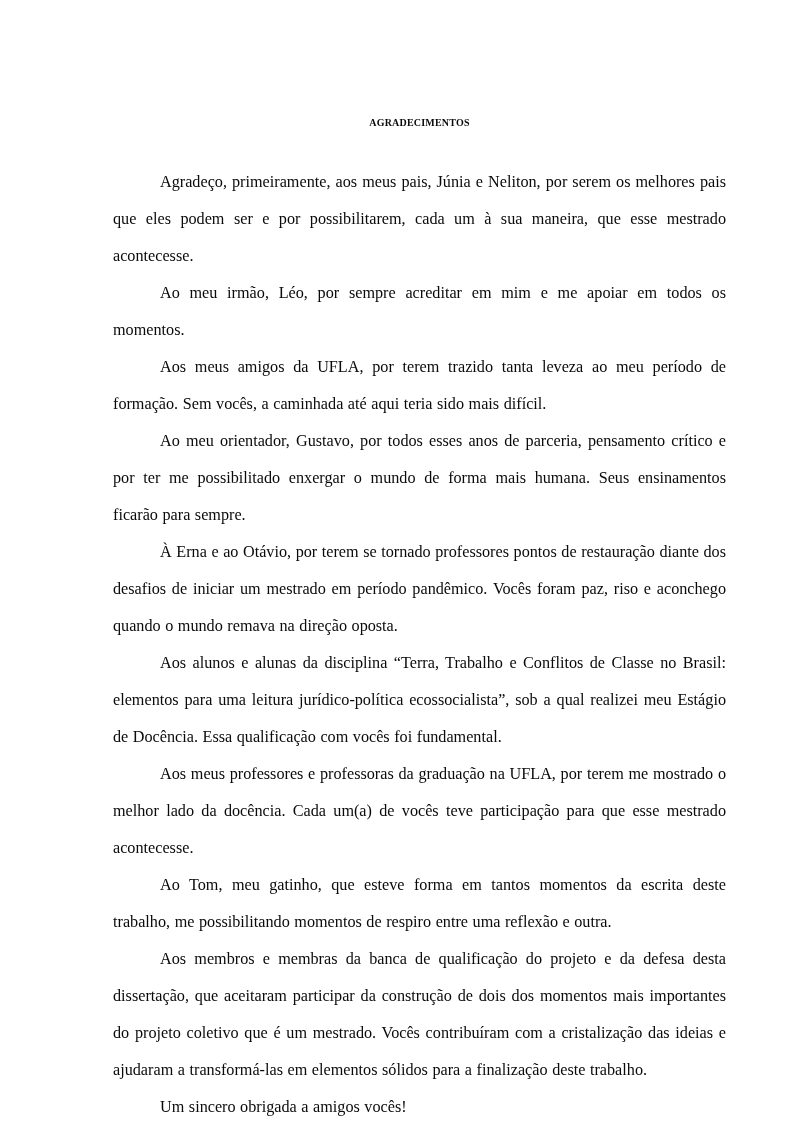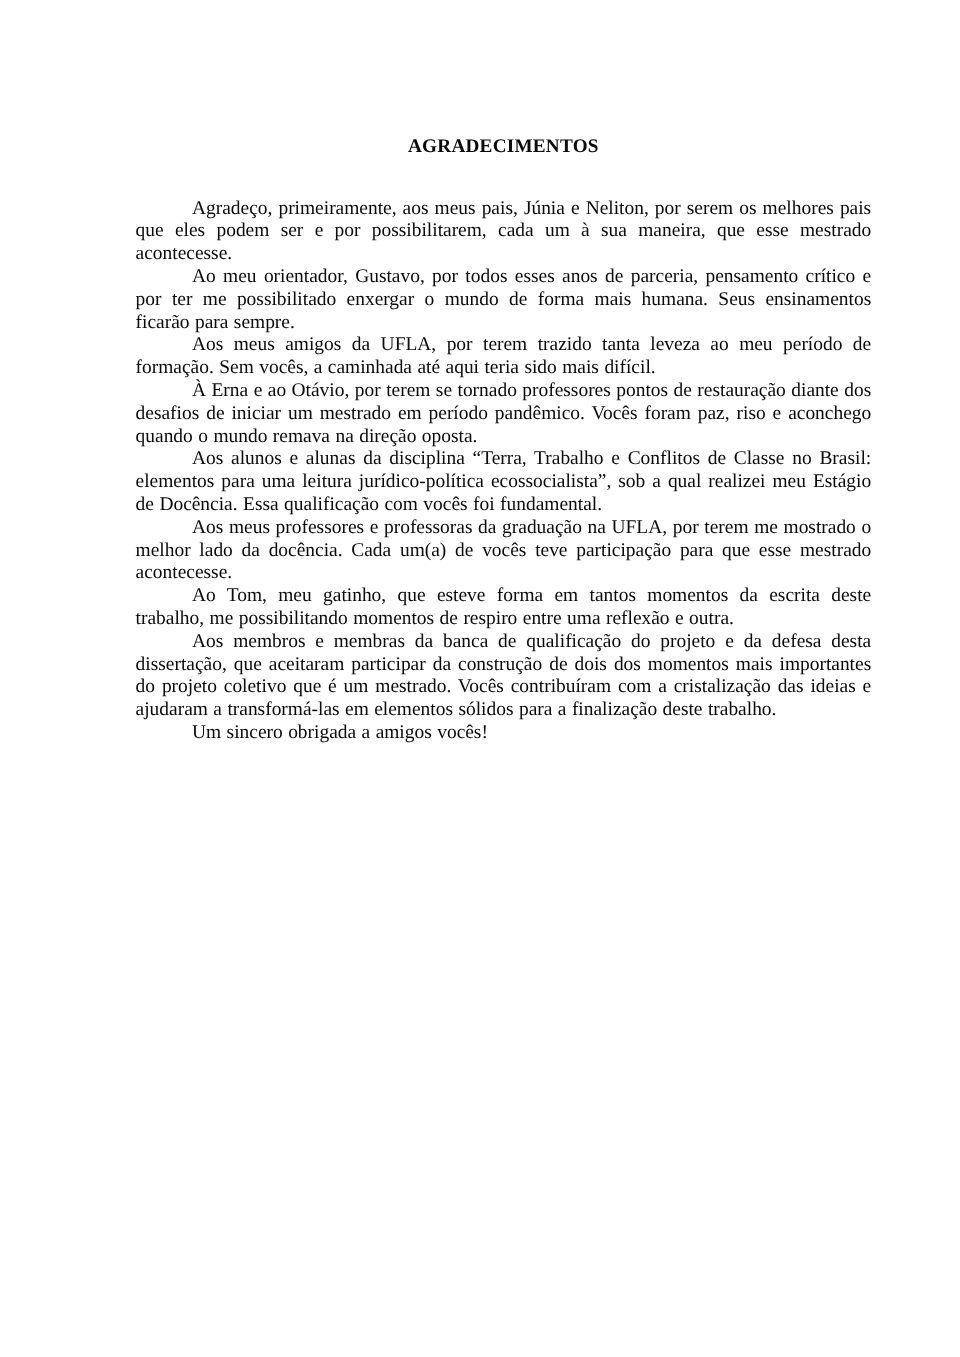--- a/index.html
+++ b/index.html
@@ -13,42 +13,43 @@
     height: 1131px;
     background: #ffffff;
     box-sizing: border-box;
     padding: 108px 74px 0 113px;
     font-family: "Liberation Serif", "DejaVu Serif", serif;
     font-size: 16.2px;
     color: #0a0a0a;
     overflow: hidden;
   }
   .doc-title {
-    font-size: 16px;
+    font-size: 10px;
     font-weight: bold;
     text-align: center;
     line-height: 29px;
     margin: 0 0 27px 0;
     letter-spacing: 0.2px;
   }
   .para {
     margin: 0;
     text-align: justify;
     text-indent: 47px;
-    line-height: 19px;
+    line-height: 37px;
     word-spacing: 0.5px;
   }
 </style>
 </head>
 <body>
 
 <div class="page">
   <h1 class="doc-title">AGRADECIMENTOS</h1>
   <p class="para">Agradeço, primeiramente, aos meus pais, Júnia e Neliton, por serem os melhores pais que eles podem ser e por possibilitarem, cada um à sua maneira, que esse mestrado acontecesse.</p>
+  <p class="para">Ao meu irmão, Léo, por sempre acreditar em mim e me apoiar em todos os momentos.</p>
+  <p class="para">Aos meus amigos da UFLA, por terem trazido tanta leveza ao meu período de formação. Sem vocês, a caminhada até aqui teria sido mais difícil.</p>
   <p class="para">Ao meu orientador, Gustavo, por todos esses anos de parceria, pensamento crítico e por ter me possibilitado enxergar o mundo de forma mais humana. Seus ensinamentos ficarão para sempre.</p>
-  <p class="para">Aos meus amigos da UFLA, por terem trazido tanta leveza ao meu período de formação. Sem vocês, a caminhada até aqui teria sido mais difícil.</p>
   <p class="para">À Erna e ao Otávio, por terem se tornado professores pontos de restauração diante dos desafios de iniciar um mestrado em período pandêmico. Vocês foram paz, riso e aconchego quando o mundo remava na direção oposta.</p>
   <p class="para">Aos alunos e alunas da disciplina “Terra, Trabalho e Conflitos de Classe no Brasil: elementos para uma leitura jurídico-política ecossocialista”, sob a qual realizei meu Estágio de Docência. Essa qualificação com vocês foi fundamental.</p>
   <p class="para">Aos meus professores e professoras da graduação na UFLA, por terem me mostrado o melhor lado da docência. Cada um(a) de vocês teve participação para que esse mestrado acontecesse.</p>
   <p class="para">Ao Tom, meu gatinho, que esteve forma em tantos momentos da escrita deste trabalho, me possibilitando momentos de respiro entre uma reflexão e outra.</p>
   <p class="para">Aos membros e membras da banca de qualificação do projeto e da defesa desta dissertação, que aceitaram participar da construção de dois dos momentos mais importantes do projeto coletivo que é um mestrado. Vocês contribuíram com a cristalização das ideias e ajudaram a transformá-las em elementos sólidos para a finalização deste trabalho.</p>
   <p class="para">Um sincero obrigada a amigos vocês!</p>
 </div>
 
 </body></html>

